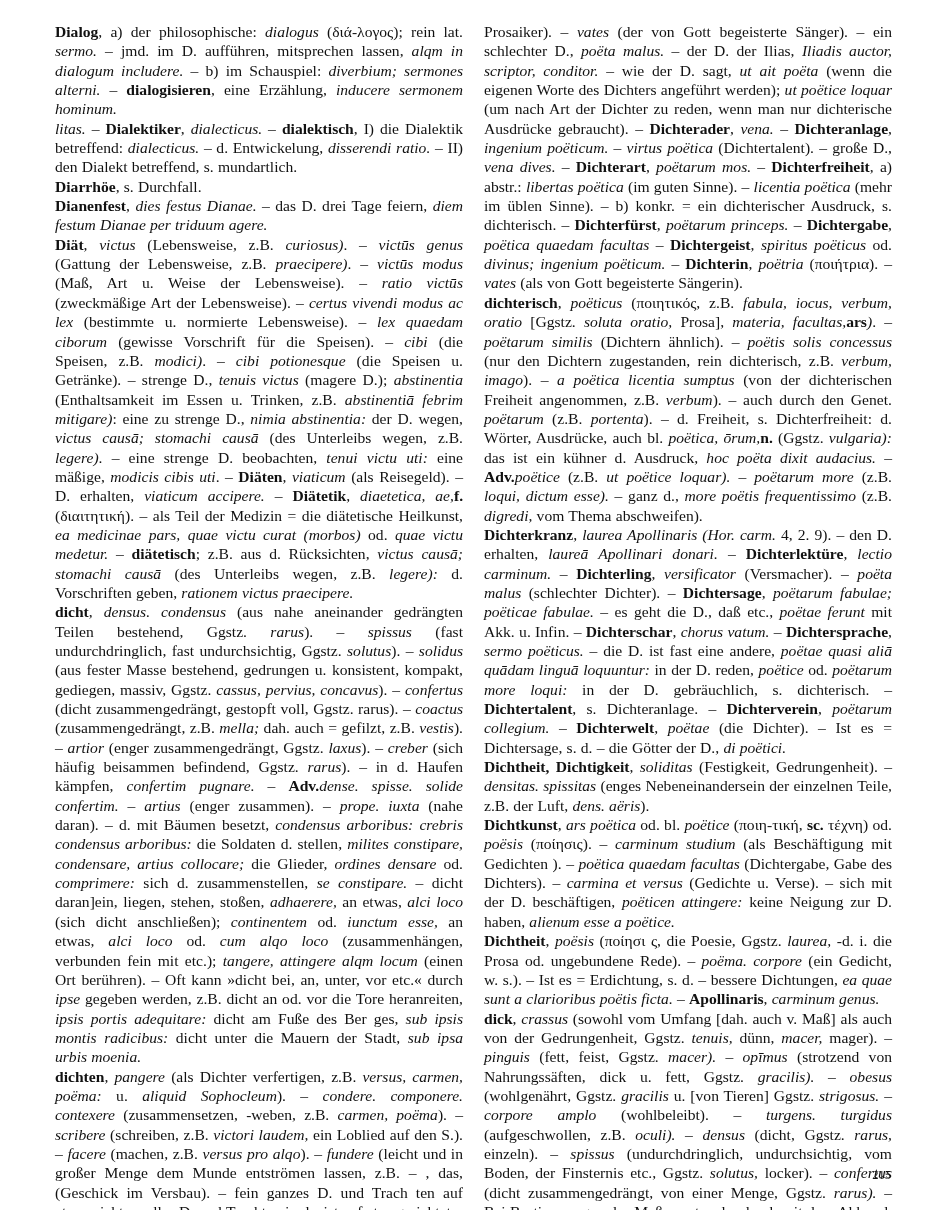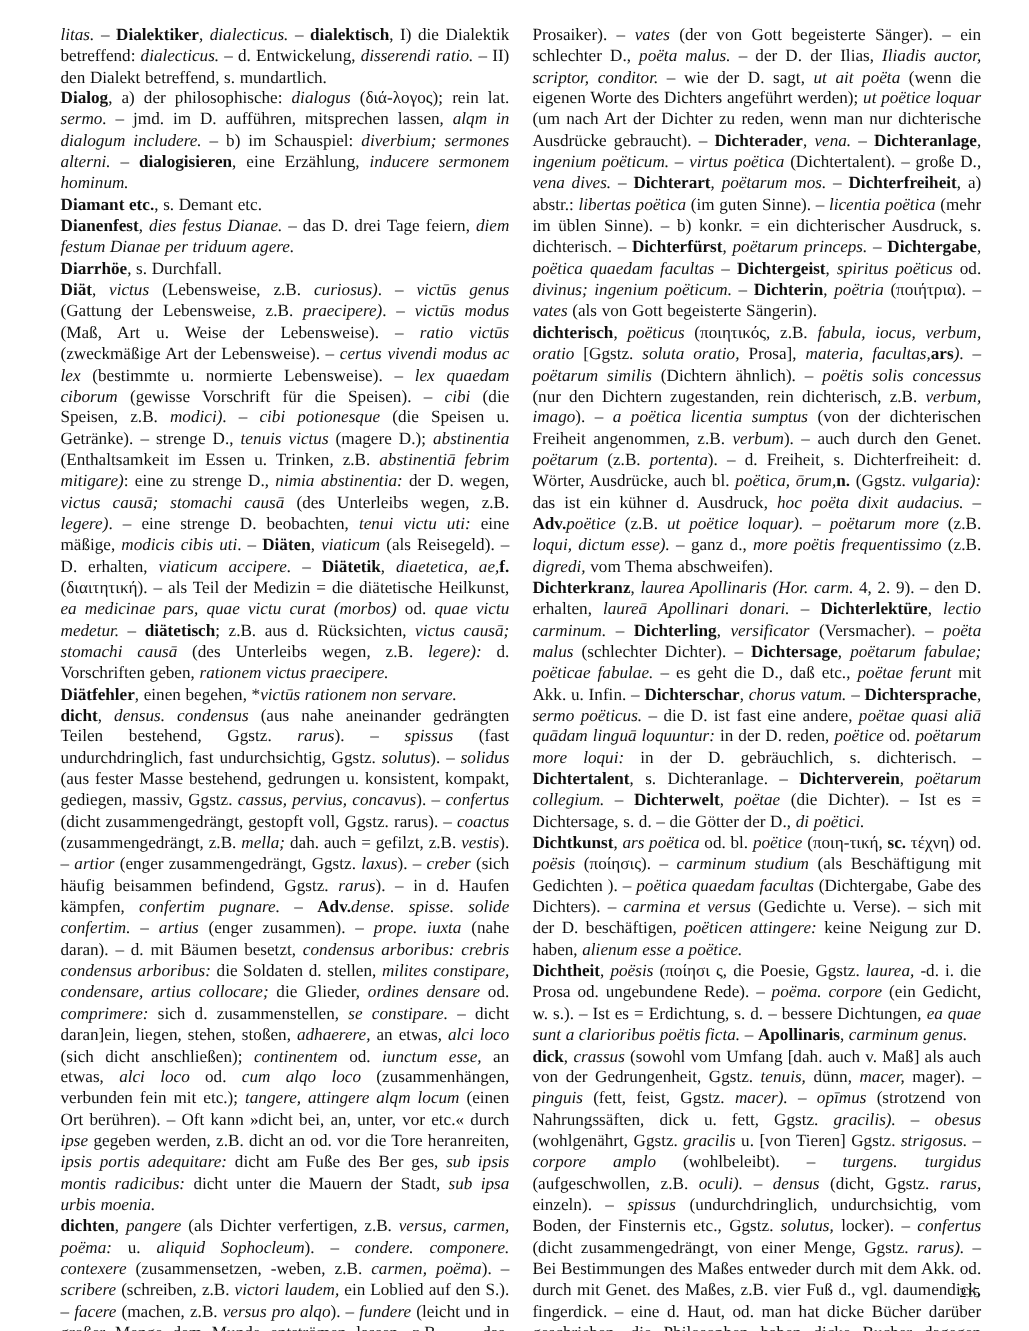--- a/index.html
+++ b/index.html
@@ -52,34 +52,33 @@
     font-size: 12.5px;
     color: #111111;
   }
 </style>
 </head>
 <body>
 
 <div class="page">
   <div class="columns">
     <div class="column" id="col-left">
+        <p><b>Dialog</b>, a) der philosophische: <i>dialogus</i> (διά-λογος); rein lat. <i>sermo.</i> – jmd. im D. aufführen, mitsprechen lassen, <i>alqm in dialogum includere.</i> – b) im Schauspiel: <i>diverbium; sermones alterni.</i> – <b>dialogisieren</b>, eine Erzählung, <i>inducere sermonem hominum.</i></p>
         <p><i>litas.</i> – <b>Dialektiker</b>, <i>dialecticus.</i> – <b>dialektisch</b>, I) die Dialektik betreffend: <i>dialecticus.</i> – d. Entwickelung, <i>disserendi ratio.</i> – II) den Dialekt betreffend, s. mundartlich.</p>
-        <p><b>Dialog</b>, a) der philosophische: <i>dialogus</i> (διά-λογος); rein lat. <i>sermo.</i> – jmd. im D. aufführen, mitsprechen lassen, <i>alqm in dialogum includere.</i> – b) im Schauspiel: <i>diverbium; sermones alterni.</i> – <b>dialogisieren</b>, eine Erzählung, <i>inducere sermonem hominum.</i></p>
-        <p><b>Diamant etc.</b>, s. Demant etc.</p>
+        <p><b>Diarrhöe</b>, s. Durchfall.</p>
         <p><b>Dianenfest</b>, <i>dies festus Dianae.</i> – das D. drei Tage feiern, <i>diem festum Dianae per triduum agere.</i></p>
-        <p><b>Diarrhöe</b>, s. Durchfall.</p>
         <p><b>Diät</b>, <i>victus</i> (Lebensweise, z.B. <i>curiosus)</i>. – <i>victūs genus</i> (Gattung der Lebensweise, z.B. <i>praecipere)</i>. – <i>victūs modus</i> (Maß, Art u. Weise der Lebensweise). – <i>ratio victūs</i> (zweckmäßige Art der Lebensweise). – <i>certus vivendi modus ac lex</i> (bestimmte u. normierte Lebensweise). – <i>lex quaedam ciborum</i> (gewisse Vorschrift für die Speisen). – <i>cibi</i> (die Speisen, z.B. <i>modici)</i>. – <i>cibi potionesque</i> (die Speisen u. Getränke). – strenge D., <i>tenuis victus</i> (magere D.); <i>abstinentia</i> (Enthaltsamkeit im Essen u. Trinken, z.B. <i>abstinentiā febrim mitigare)</i>: eine zu strenge D., <i>nimia abstinentia:</i> der D. wegen, <i>victus causā; stomachi causā</i> (des Unterleibs wegen, z.B. <i>legere)</i>. – eine strenge D. beobachten, <i>tenui victu uti:</i> eine mäßige, <i>modicis cibis uti</i>. – <b>Diäten</b>, <i>viaticum</i> (als Reisegeld). – D. erhalten, <i>viaticum accipere.</i> – <b>Diätetik</b>, <i>diaetetica, ae,</i><b>f.</b> (διαιτητική). – als Teil der Medizin = die diätetische Heilkunst, <i>ea medicinae pars, quae victu curat (morbos)</i> od. <i>quae victu medetur.</i> – <b>diätetisch</b>; z.B. aus d. Rücksichten, <i>victus causā; stomachi causā</i> (des Unterleibs wegen, z.B. <i>legere):</i> d. Vorschriften geben, <i>rationem victus praecipere.</i></p>
-        <p><b>Diätfehler</b>, einen begehen, *<i>victūs rationem non servare.</i></p>
         <p><b>dicht</b>, <i>densus. condensus</i> (aus nahe aneinander gedrängten Teilen bestehend, Ggstz. <i>rarus</i>). – <i>spissus</i> (fast undurchdringlich, fast undurchsichtig, Ggstz. <i>solutus</i>). – <i>solidus</i> (aus fester Masse bestehend, gedrungen u. konsistent, kompakt, gediegen, massiv, Ggstz. <i>cassus, pervius, concavus</i>). – <i>confertus</i> (dicht zusammengedrängt, gestopft voll, Ggstz. rarus). – <i>coactus</i> (zusammengedrängt, z.B. <i>mella;</i> dah. auch = gefilzt, z.B. <i>vestis</i>). – <i>artior</i> (enger zusammengedrängt, Ggstz. <i>laxus</i>). – <i>creber</i> (sich häufig beisammen befindend, Ggstz. <i>rarus</i>). – in d. Haufen kämpfen, <i>confertim pugnare.</i> – <b>Adv.</b><i>dense. spisse. solide confertim.</i> – <i>artius</i> (enger zusammen). – <i>prope. iuxta</i> (nahe daran). – d. mit Bäumen besetzt, <i>condensus arboribus: crebris condensus arboribus:</i> die Soldaten d. stellen, <i>milites constipare, condensare, artius collocare;</i> die Glieder, <i>ordines densare</i> od. <i>comprimere:</i> sich d. zusammenstellen, <i>se constipare.</i> – dicht daran]ein, liegen, stehen, stoßen, <i>adhaerere,</i> an etwas, <i>alci loco</i> (sich dicht anschließen); <i>continentem</i> od. <i>iunctum esse,</i> an etwas, <i>alci loco</i> od. <i>cum alqo loco</i> (zusammenhängen, verbunden fein mit etc.); <i>tangere, attingere alqm locum</i> (einen Ort berühren). – Oft kann »dicht bei, an, unter, vor etc.« durch <i>ipse</i> gegeben werden, z.B. dicht an od. vor die Tore heranreiten, <i>ipsis portis adequitare:</i> dicht am Fuße des Ber ges, <i>sub ipsis montis radicibus:</i> dicht unter die Mauern der Stadt, <i>sub ipsa urbis moenia.</i></p>
         <p><b>dichten</b>, <i>pangere</i> (als Dichter verfertigen, z.B. <i>versus, carmen, poëma:</i> u. <i>aliquid Sophocleum</i>). – <i>condere. componere. contexere</i> (zusammensetzen, -weben, z.B. <i>carmen, poëma</i>). – <i>scribere</i> (schreiben, z.B. <i>victori laudem,</i> ein Loblied auf den S.). – <i>facere</i> (machen, z.B. <i>versus pro alqo</i>). – <i>fundere</i> (leicht und in großer Menge dem Munde entströmen lassen, z.B.  – , das,  (Geschick im Versbau). – fein ganzes D. und Trach ten auf etwas richten,  alles D. und Trachten jmds. ist auf etw. gerichtet  – ,  (ποιητής), rein latein.  (Ggstz.  Redner,</p>
       </div>
     <div class="column" id="col-right">
         <p>Prosaiker). – <i>vates</i> (der von Gott begeisterte Sänger). – ein schlechter D., <i>poëta malus.</i> – der D. der Ilias, <i>Iliadis auctor, scriptor, conditor.</i> – wie der D. sagt, <i>ut ait poëta</i> (wenn die eigenen Worte des Dichters angeführt werden); <i>ut poëtice loquar</i> (um nach Art der Dichter zu reden, wenn man nur dichterische Ausdrücke gebraucht). – <b>Dichterader</b>, <i>vena.</i> – <b>Dichteranlage</b>, <i>ingenium poëticum.</i> – <i>virtus poëtica</i> (Dichtertalent). – große D., <i>vena dives.</i> – <b>Dichterart</b>, <i>poëtarum mos.</i> – <b>Dichterfreiheit</b>, a) abstr.: <i>libertas poëtica</i> (im guten Sinne). – <i>licentia poëtica</i> (mehr im üblen Sinne). – b) konkr. = ein dichterischer Ausdruck, s. dichterisch. – <b>Dichterfürst</b>, <i>poëtarum princeps.</i> – <b>Dichtergabe</b>, <i>poëtica quaedam facultas</i> – <b>Dichtergeist</b>, <i>spiritus poëticus</i> od. <i>divinus; ingenium poëticum.</i> – <b>Dichterin</b>, <i>poëtria</i> (ποιήτρια). – <i>vates</i> (als von Gott begeisterte Sängerin).</p>
         <p><b>dichterisch</b>, <i>poëticus</i> (ποιητικός, z.B. <i>fabula, iocus, verbum, oratio</i> [Ggstz. <i>soluta oratio,</i> Prosa], <i>materia, facultas,</i><b>ars</b><i>)</i>. – <i>poëtarum similis</i> (Dichtern ähnlich). – <i>poëtis solis concessus</i> (nur den Dichtern zugestanden, rein dichterisch, z.B. <i>verbum, imago</i>). – <i>a poëtica licentia sumptus</i> (von der dichterischen Freiheit angenommen, z.B. <i>verbum</i>). – auch durch den Genet. <i>poëtarum</i> (z.B. <i>portenta</i>). – d. Freiheit, s. Dichterfreiheit: d. Wörter, Ausdrücke, auch bl. <i>poëtica, ōrum,</i><b>n.</b> (Ggstz. <i>vulgaria):</i> das ist ein kühner d. Ausdruck, <i>hoc poëta dixit audacius.</i> – <b>Adv.</b><i>poëtice</i> (z.B. <i>ut poëtice loquar).</i> – <i>poëtarum more</i> (z.B. <i>loqui, dictum esse).</i> – ganz d., <i>more poëtis frequentissimo</i> (z.B. <i>digredi,</i> vom Thema abschweifen).</p>
         <p><b>Dichterkranz</b>, <i>laurea Apollinaris (Hor. carm.</i> 4, 2. 9). – den D. erhalten, <i>laureā Apollinari donari.</i> – <b>Dichterlektüre</b>, <i>lectio carminum.</i> – <b>Dichterling</b>, <i>versificator</i> (Versmacher). – <i>poëta malus</i> (schlechter Dichter). – <b>Dichtersage</b>, <i>poëtarum fabulae; poëticae fabulae.</i> – es geht die D., daß etc., <i>poëtae ferunt</i> mit Akk. u. Infin. – <b>Dichterschar</b>, <i>chorus vatum.</i> – <b>Dichtersprache</b>, <i>sermo poëticus.</i> – die D. ist fast eine andere, <i>poëtae quasi aliā quādam linguā loquuntur:</i> in der D. reden, <i>poëtice</i> od. <i>poëtarum more loqui:</i> in der D. gebräuchlich, s. dichterisch. – <b>Dichtertalent</b>, s. Dichteranlage. – <b>Dichterverein</b>, <i>poëtarum collegium.</i> – <b>Dichterwelt</b>, <i>poëtae</i> (die Dichter). – Ist es = Dichtersage, s. d. – die Götter der D., <i>di poëtici.</i></p>
+        <p><b>Dichtheit, Dichtigkeit</b>, <i>soliditas</i> (Festigkeit, Gedrungenheit). – <i>densitas. spissitas</i> (enges Nebeneinandersein der einzelnen Teile, z.B. der Luft, <i>dens. aëris</i>).</p>
         <p><b>Dichtkunst</b>, <i>ars poëtica</i> od. bl. <i>poëtice</i> (ποιη-τική, <b>sc.</b> τέχνη) od. <i>poësis</i> (ποίησις). – <i>carminum studium</i> (als Beschäftigung mit Gedichten ). – <i>poëtica quaedam facultas</i> (Dichtergabe, Gabe des Dichters). – <i>carmina et versus</i> (Gedichte u. Verse). – sich mit der D. beschäftigen, <i>poëticen attingere:</i> keine Neigung zur D. haben, <i>alienum esse a poëtice.</i></p>
         <p><b>Dichtheit</b>, <i>poësis</i> (ποίησι ς, die Poesie, Ggstz. <i>laurea,</i> -d. i. die Prosa od. ungebundene Rede). – <i>poëma. corpore</i> (ein Gedicht, w. s.). – Ist es = Erdichtung, s. d. – bessere Dichtungen, <i>ea quae sunt a clarioribus poëtis ficta.</i> – <b>Apollinaris</b>, <i>carminum genus.</i></p>
         <p><b>dick</b>, <i>crassus</i> (sowohl vom Umfang [dah. auch v. Maß] als auch von der Gedrungenheit, Ggstz. <i>tenuis,</i> dünn, <i>macer,</i> mager). – <i>pinguis</i> (fett, feist, Ggstz. <i>macer).</i> – <i>opīmus</i> (strotzend von Nahrungssäften, dick u. fett, Ggstz. <i>gracilis).</i> – <i>obesus</i> (wohlgenährt, Ggstz. <i>gracilis</i> u. [von Tieren] Ggstz. <i>strigosus.</i> – <i>corpore amplo</i> (wohlbeleibt). – <i>turgens. turgidus</i> (aufgeschwollen, z.B. <i>oculi).</i> – <i>densus</i> (dicht, Ggstz. <i>rarus,</i> einzeln). – <i>spissus</i> (undurchdringlich, undurchsichtig, vom Boden, der Finsternis etc., Ggstz. <i>solutus,</i> locker). – <i>confertus</i> (dicht zusammengedrängt, von einer Menge, Ggstz. <i>rarus).</i> – Bei Bestimmungen des Maßes entweder durch  mit dem Akk. od. durch  mit Genet. des Maßes, z.B. vier Fuß d.,  vgl. daumendick, fingerdick. – eine d. Haut,  od.  man hat dicke Bücher darüber geschrieben,  die Philosophen haben dicke Bucher dagegen geschrieben,  Dikäarchus hat ein dickes B. darüber geschrieben,</p>
       </div>
   </div>
 </div>
 
 <div class="page-number">215</div>
 
 </body></html>

